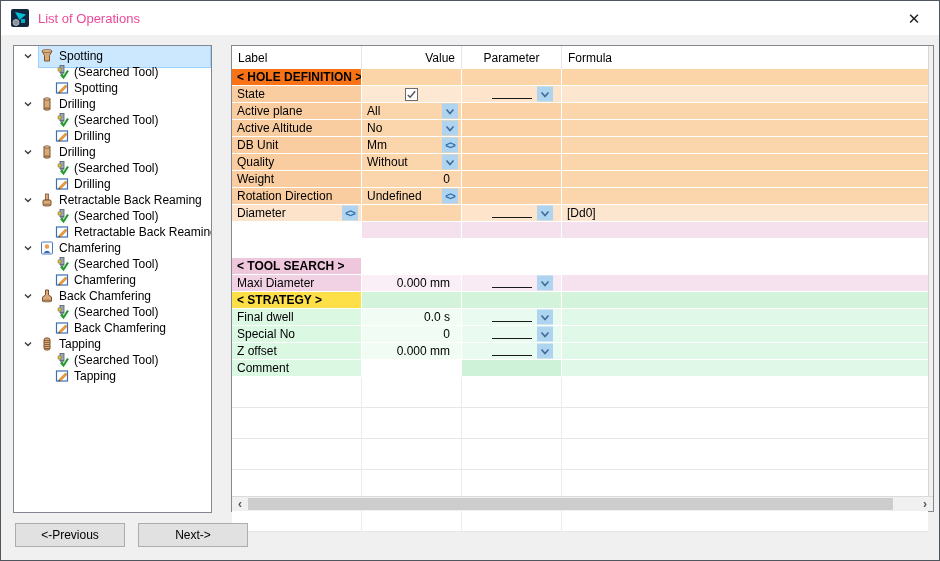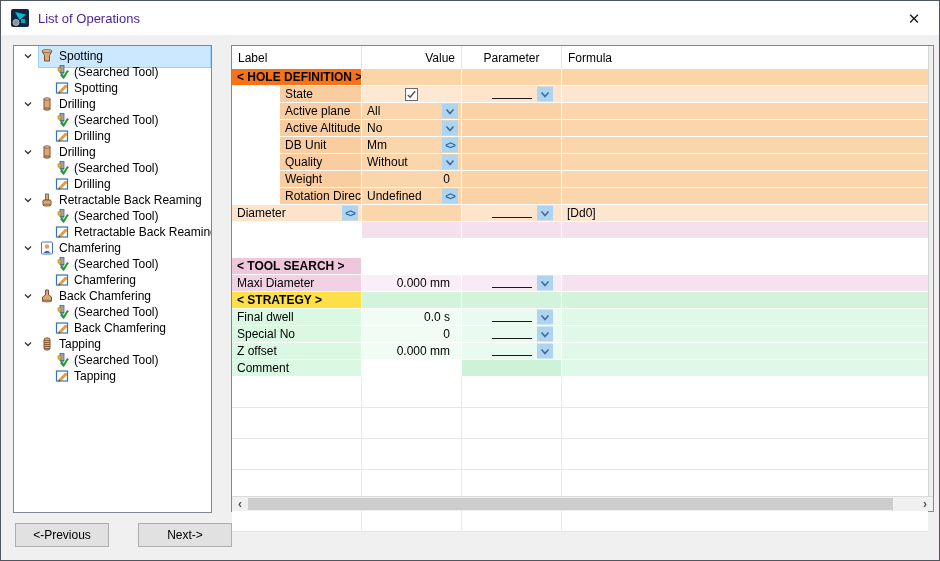--- a/index.html
+++ b/index.html
@@ -2,21 +2,21 @@
 <html><head>
 <meta charset="utf-8">
 <style>
   * { box-sizing: border-box; margin: 0; padding: 0; }
   html,body { width:940px; height:561px; background:#fff; font-family:"Liberation Sans", sans-serif; }
   .dialog { position:relative; width:940px; height:561px; background:#F0F0F0; border:1px solid #4F565E; overflow:hidden; font-size:12px; color:#000; }
 
   
   .titlebar { position:absolute; left:0; top:0; right:0; height:34px; background:#FFFFFF; display:flex; align-items:center; padding-left:9px; }
   .app-icon { width:20px; height:20px; margin-right:8px; display:inline-block; }
-  .title-text { font-size:13px; color:#4c1d95; }
+  .title-text { font-size:13px; color:#ec4899; }
   .close-btn { position:absolute; right:13px; top:6px; width:24px; height:24px; display:flex; align-items:center; justify-content:center; font-size:15px; color:#1A1A1A; cursor:pointer; }
 
   
   .tree-panel { position:absolute; left:12px; top:44px; width:199px; height:468px; background:#FFFFFF; border:1px solid #828790; overflow:hidden; padding-top:2px; }
   .tree-row { display:flex; align-items:center; height:16px; }
   .tree-chev { width:20px; margin-left:4px; display:flex; align-items:center; justify-content:center; flex:0 0 auto; }
   .tree-indent { width:35px; margin-left:4px; flex:0 0 auto; }
   .tree-body { display:flex; align-items:center; flex:1 1 auto; height:24px; padding-left:1px; }
   .tree-body.selected { background:#CCE8FF; outline:1px solid #9CD1FF; outline-offset:-1px; }
   .tree-icon { width:16px; height:16px; flex:0 0 auto; margin-right:4px; display:flex; align-items:center; justify-content:center; }
@@ -33,21 +33,21 @@
   .cell { height:17px; position:relative; border-right:1px solid #FFFFFF; border-bottom:1px solid #FFFFFF; display:flex; align-items:center; overflow:hidden; }
   .cell:nth-child(4n) { border-right:none; }
   .lab-text { padding-left:5px; white-space:nowrap; }
   .sec-text { padding-left:5px; font-weight:bold; white-space:nowrap; }
   .val-left { padding-left:5px; white-space:nowrap; }
   .val-right { margin-left:auto; padding-right:11px; white-space:nowrap; }
   .formula-text { padding-left:5px; white-space:nowrap; }
 
   
   .o-sec-l{background:#f97316;} .o-sec-c{background:#FBD4A8;}
-  .o-l-p{background:#FACDA0;margin-left:48px;} .o-l-l{background:#FDE3C9;}
+  .o-l-p{background:#FACDA0;} .o-l-l{background:#FDE3C9;}
   .o-v-p{background:#FBD6AC;} .o-v-l{background:#FDE8D4;}
   .o-p-p{background:#FBD2A6;} .o-p-l{background:#FDE4CB;}
   .o-f-p{background:#FBD5AB;} .o-f-l{background:#FDE6CF;}
   
   .k-sec-l{background:#EEC7DD;margin-top:36px;} .k-sec-c{background:#F5E1ED;}
   .k-l-p{background:#F0D2E4;} .k-v-l{background:#FAEFF6;} .k-p-l{background:#F8EBF3;}
   .k-f-p{background:#F5E2EE;}
   
   .g-sec-l{background:#fde047;} .g-sec-c{background:#D3F4DB;}
   .g-l-p{background:#DBF8E3;} .g-v-l{background:#F0FCF4;} .g-v-w{background:#FEFFFE;} .g-p-l{background:#E9FAF0;} .g-p-d{background:#CDF2D7;}
@@ -65,21 +65,21 @@
   .ecell { height:31px; border-right:1px solid #ECECEC; border-bottom:1px solid #E6E6E6; background:#FFFFFF; }
   .ecell:nth-child(4n) { border-right:none; }
 
   
   .hscroll { position:absolute; left:0; right:0; bottom:0; height:15px; background:#F0F0F0; border-top:1px solid #DADADA; }
   .hs-arrow { position:absolute; top:0; width:16px; height:14px; display:flex; align-items:center; justify-content:center; color:#555; font-size:12px; font-weight:bold; }
   .hs-left { left:0; } .hs-right { right:0; }
   .hs-thumb { position:absolute; left:16px; top:1px; width:645px; height:12px; background:#CDCDCD; }
 
   
-  .btn { position:absolute; top:522px; width:94px; height:24px; background:#E1E1E1; border:1px solid #ADADAD; display:flex; align-items:center; justify-content:center; cursor:pointer; }
+  .btn { position:absolute; top:522px; width:110px; height:24px; background:#E1E1E1; border:1px solid #ADADAD; display:flex; align-items:center; justify-content:center; cursor:pointer; }
   .btn-prev { left:14px; } .btn-next { left:137px; }
 </style>
 </head>
 <body>
 
 <div class="dialog">
 
   <div class="titlebar">
     <span class="app-icon">
       <svg width="20" height="20" viewBox="0 0 20 20">

